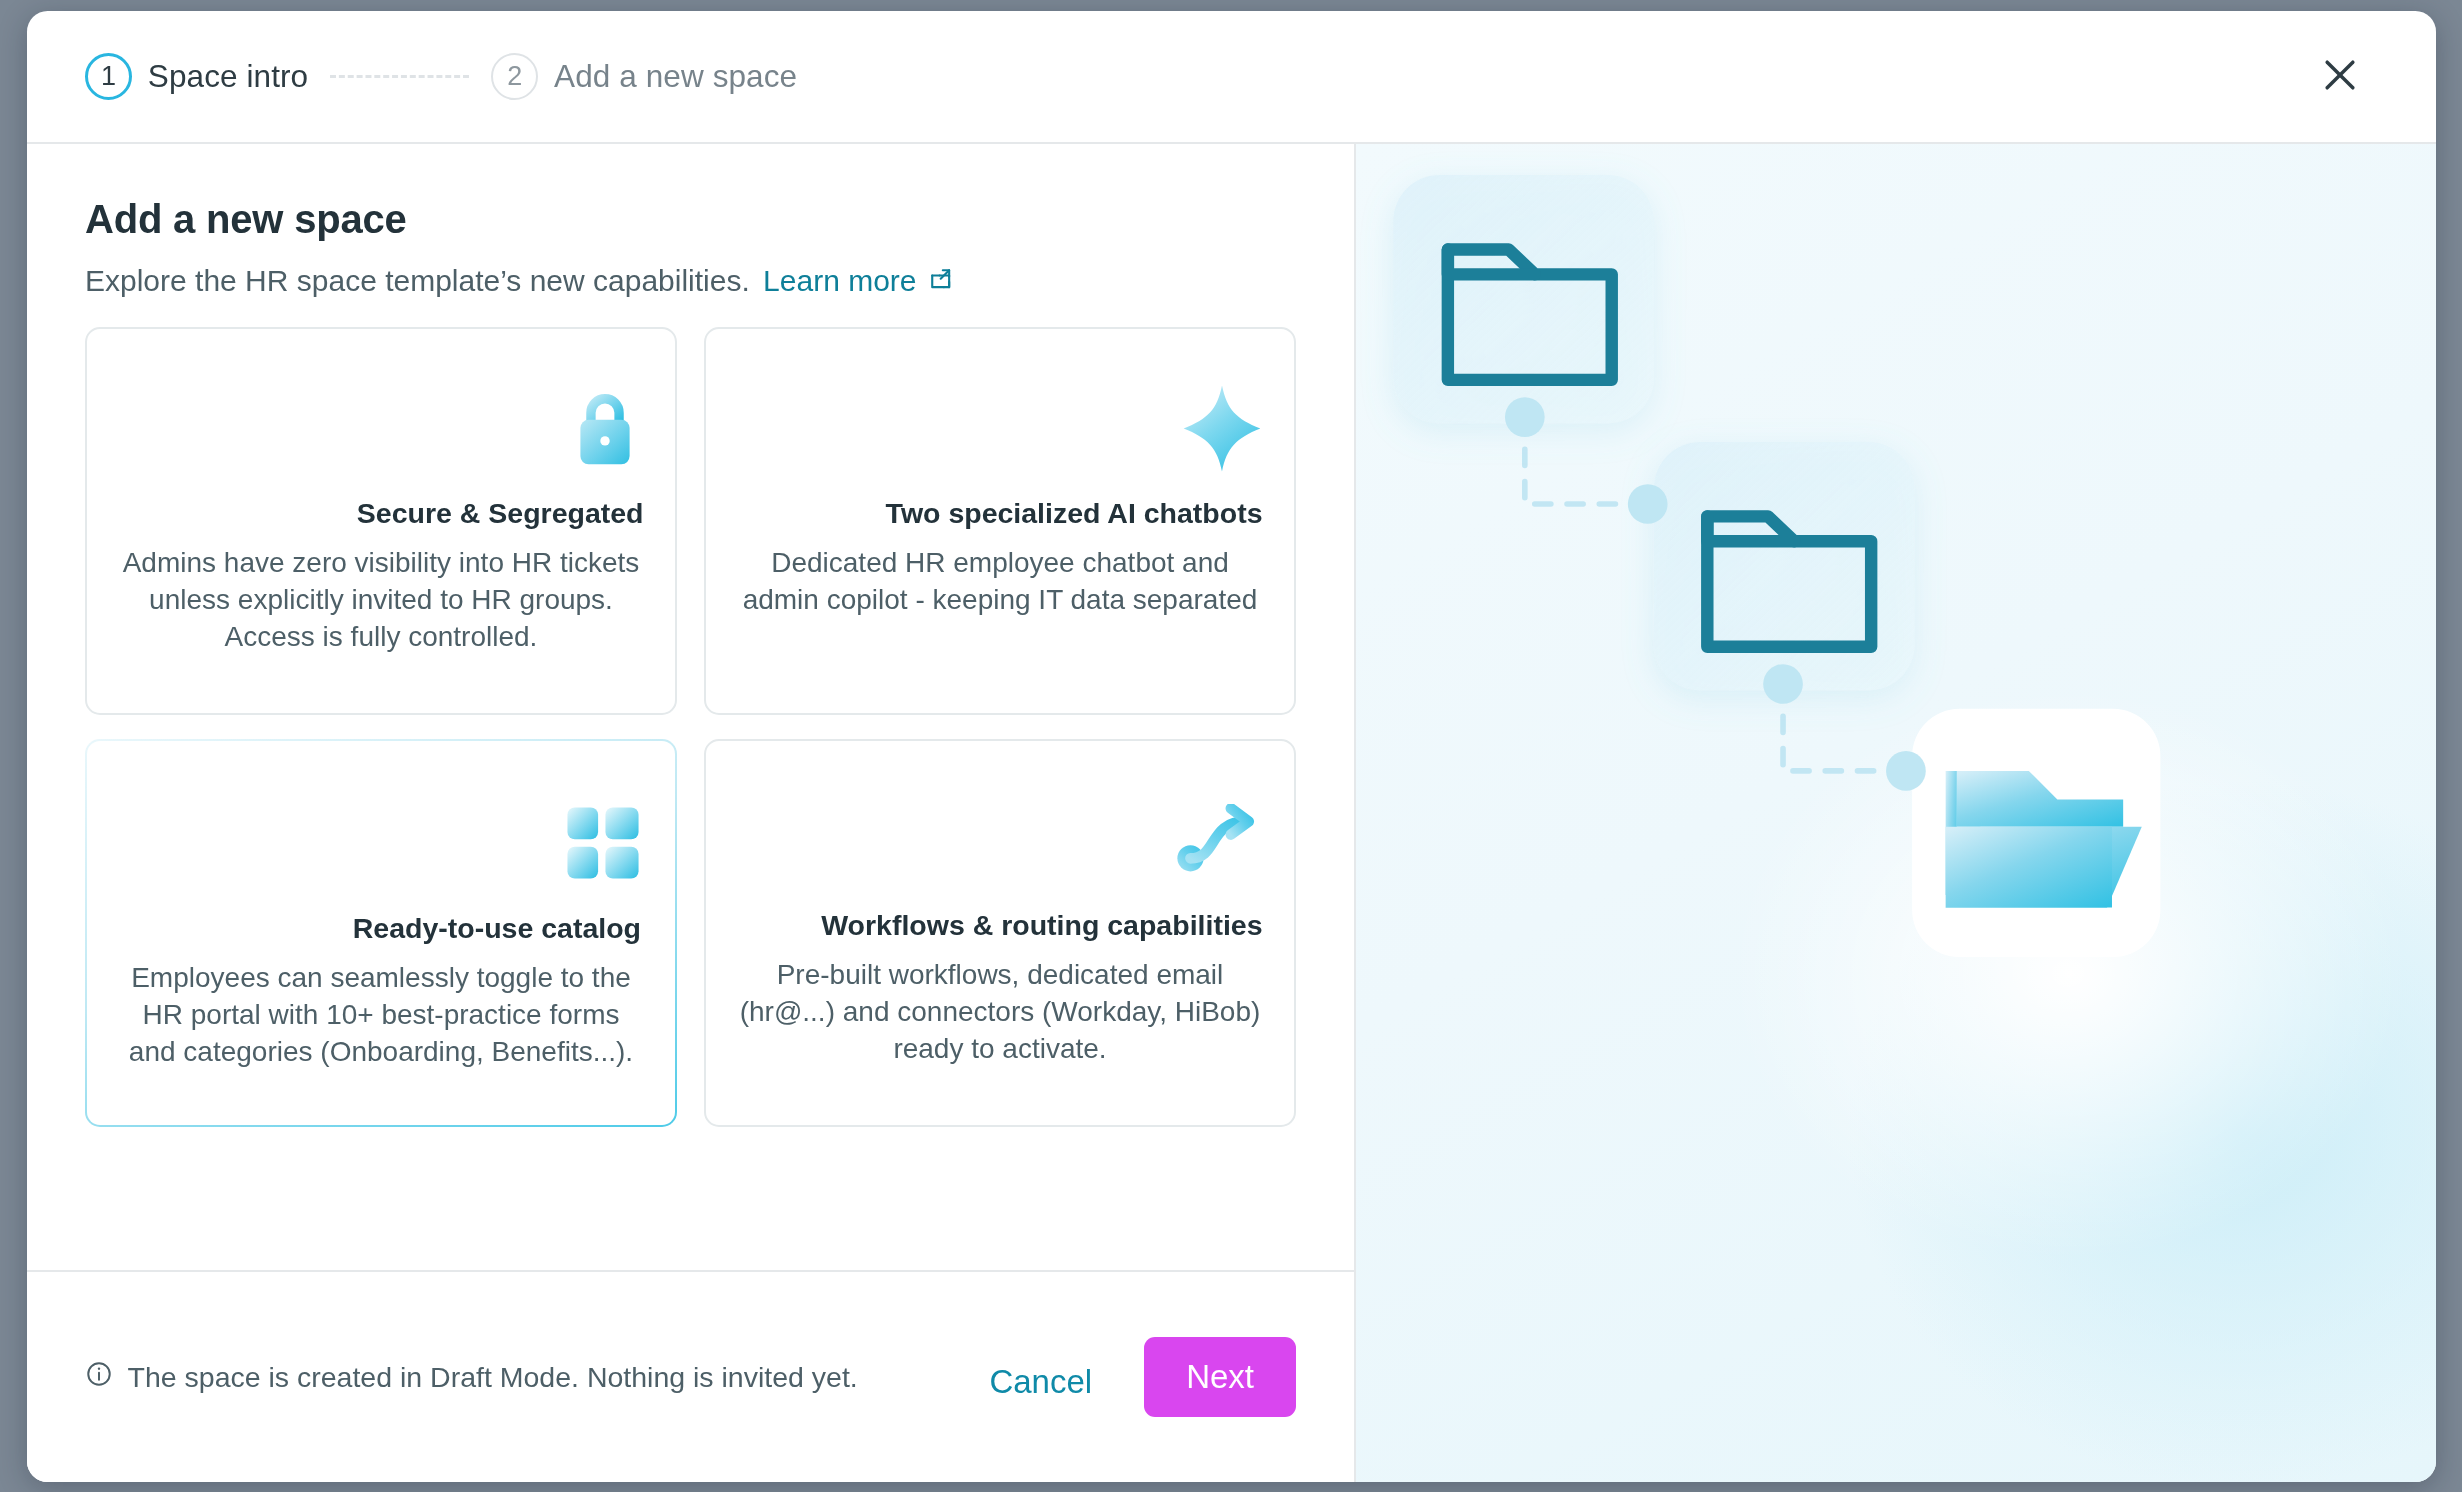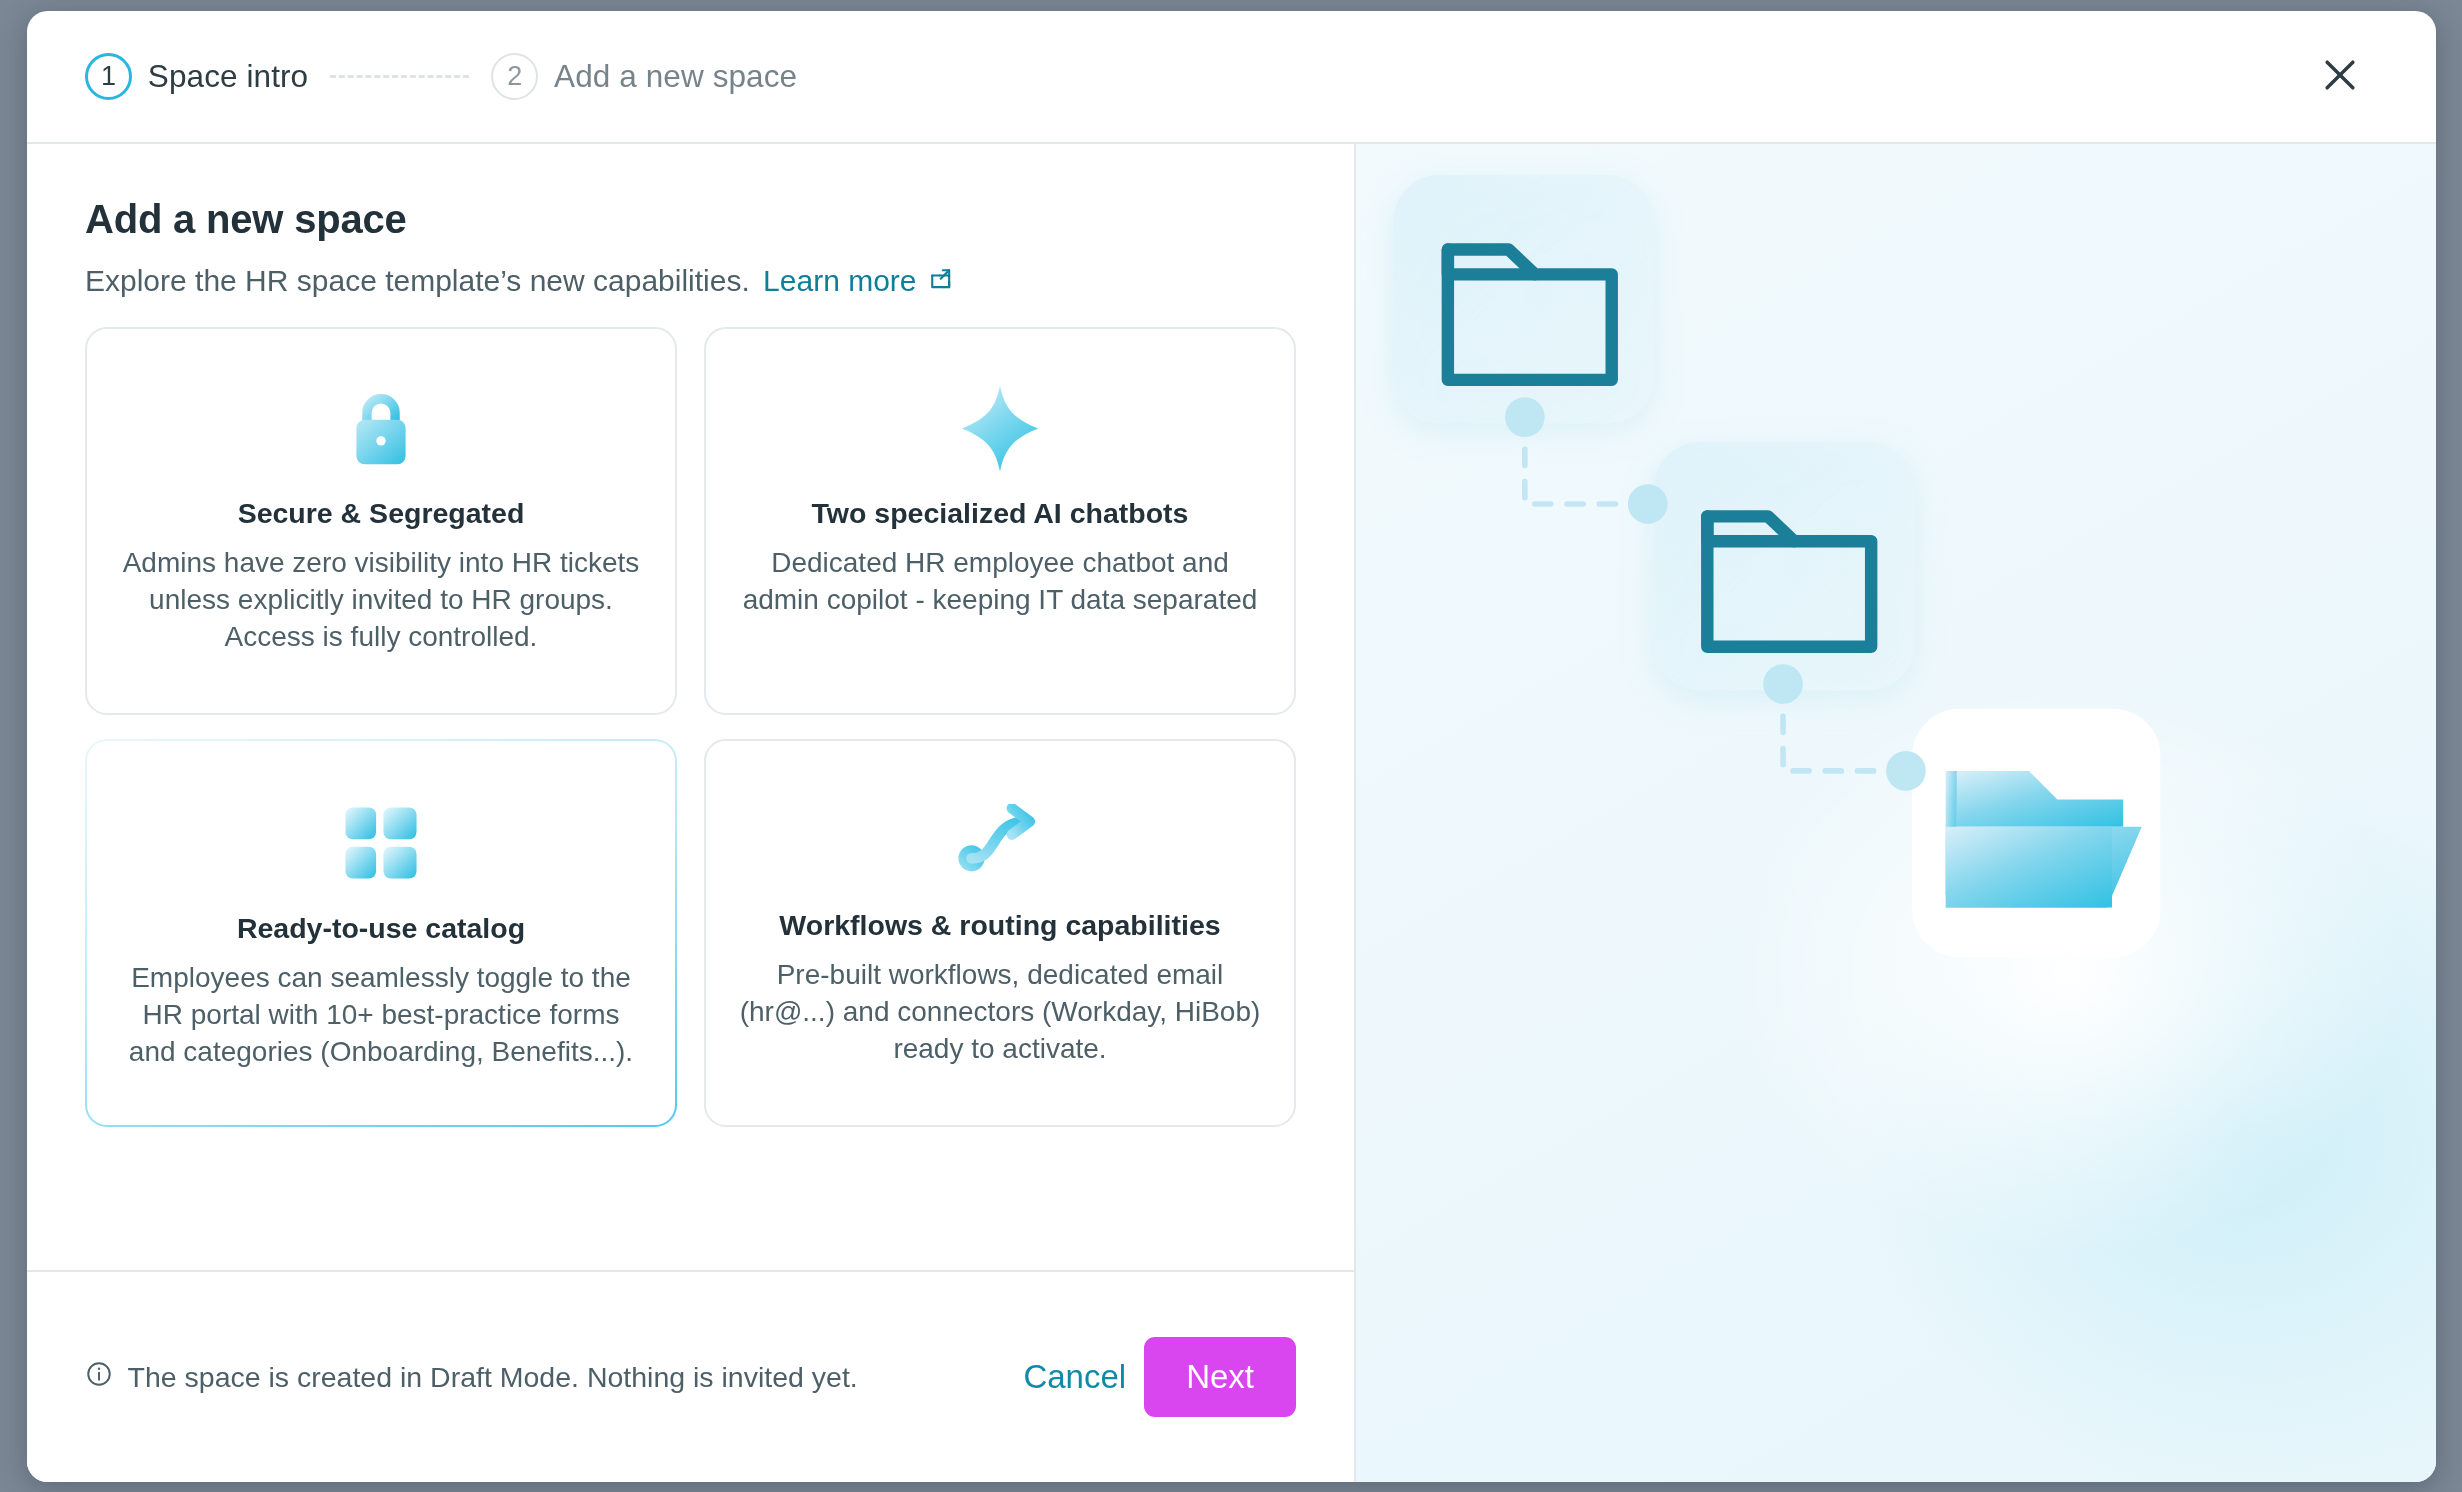--- a/index.html
+++ b/index.html
@@ -130,28 +130,28 @@
 
   
   .cards {
     margin-top: 29px;
     display: grid;
     grid-template-columns: 1fr 1fr;
     gap: 24px 27px;
   }
   .card {
     border: 2.4px solid #e4e9eb;
-    border-radius: 22px;
+    border-radius: 15px;
     padding: 35px 31.5px 35px 31.5px;
     text-align: center;
     background: #fff;
     min-height: 388px;
     display: flex;
     flex-direction: column;
-    align-items: center;
+    align-items: flex-end;
     cursor: pointer;
   }
   .card.selected {
     border: 0;
     padding: 38px 34px;
     position: relative;
     background:
       linear-gradient(#fff,#fff) padding-box,
       linear-gradient(160deg,#e9f7fb 0%,#bfe9f4 45%,#4ecbe8 100%) border-box;
     border: 2.4px solid transparent;
@@ -185,21 +185,22 @@
   .footer-note {
     display: flex;
     align-items: center;
     gap: 14.5px;
     font-size: 28.5px;
     color: #4d5f67;
   }
   .footer-actions {
     margin-left: auto;
     display: flex;
-    align-items: center;
+    align-items: flex-end;
+    gap: 34px;
   }
   .btn-cancel {
     background: none;
     border: none;
     color: #0f8aa8;
     font-size: 33px;
     font-family: inherit;
     cursor: pointer;
     padding: 15.8px 18px;
   }

